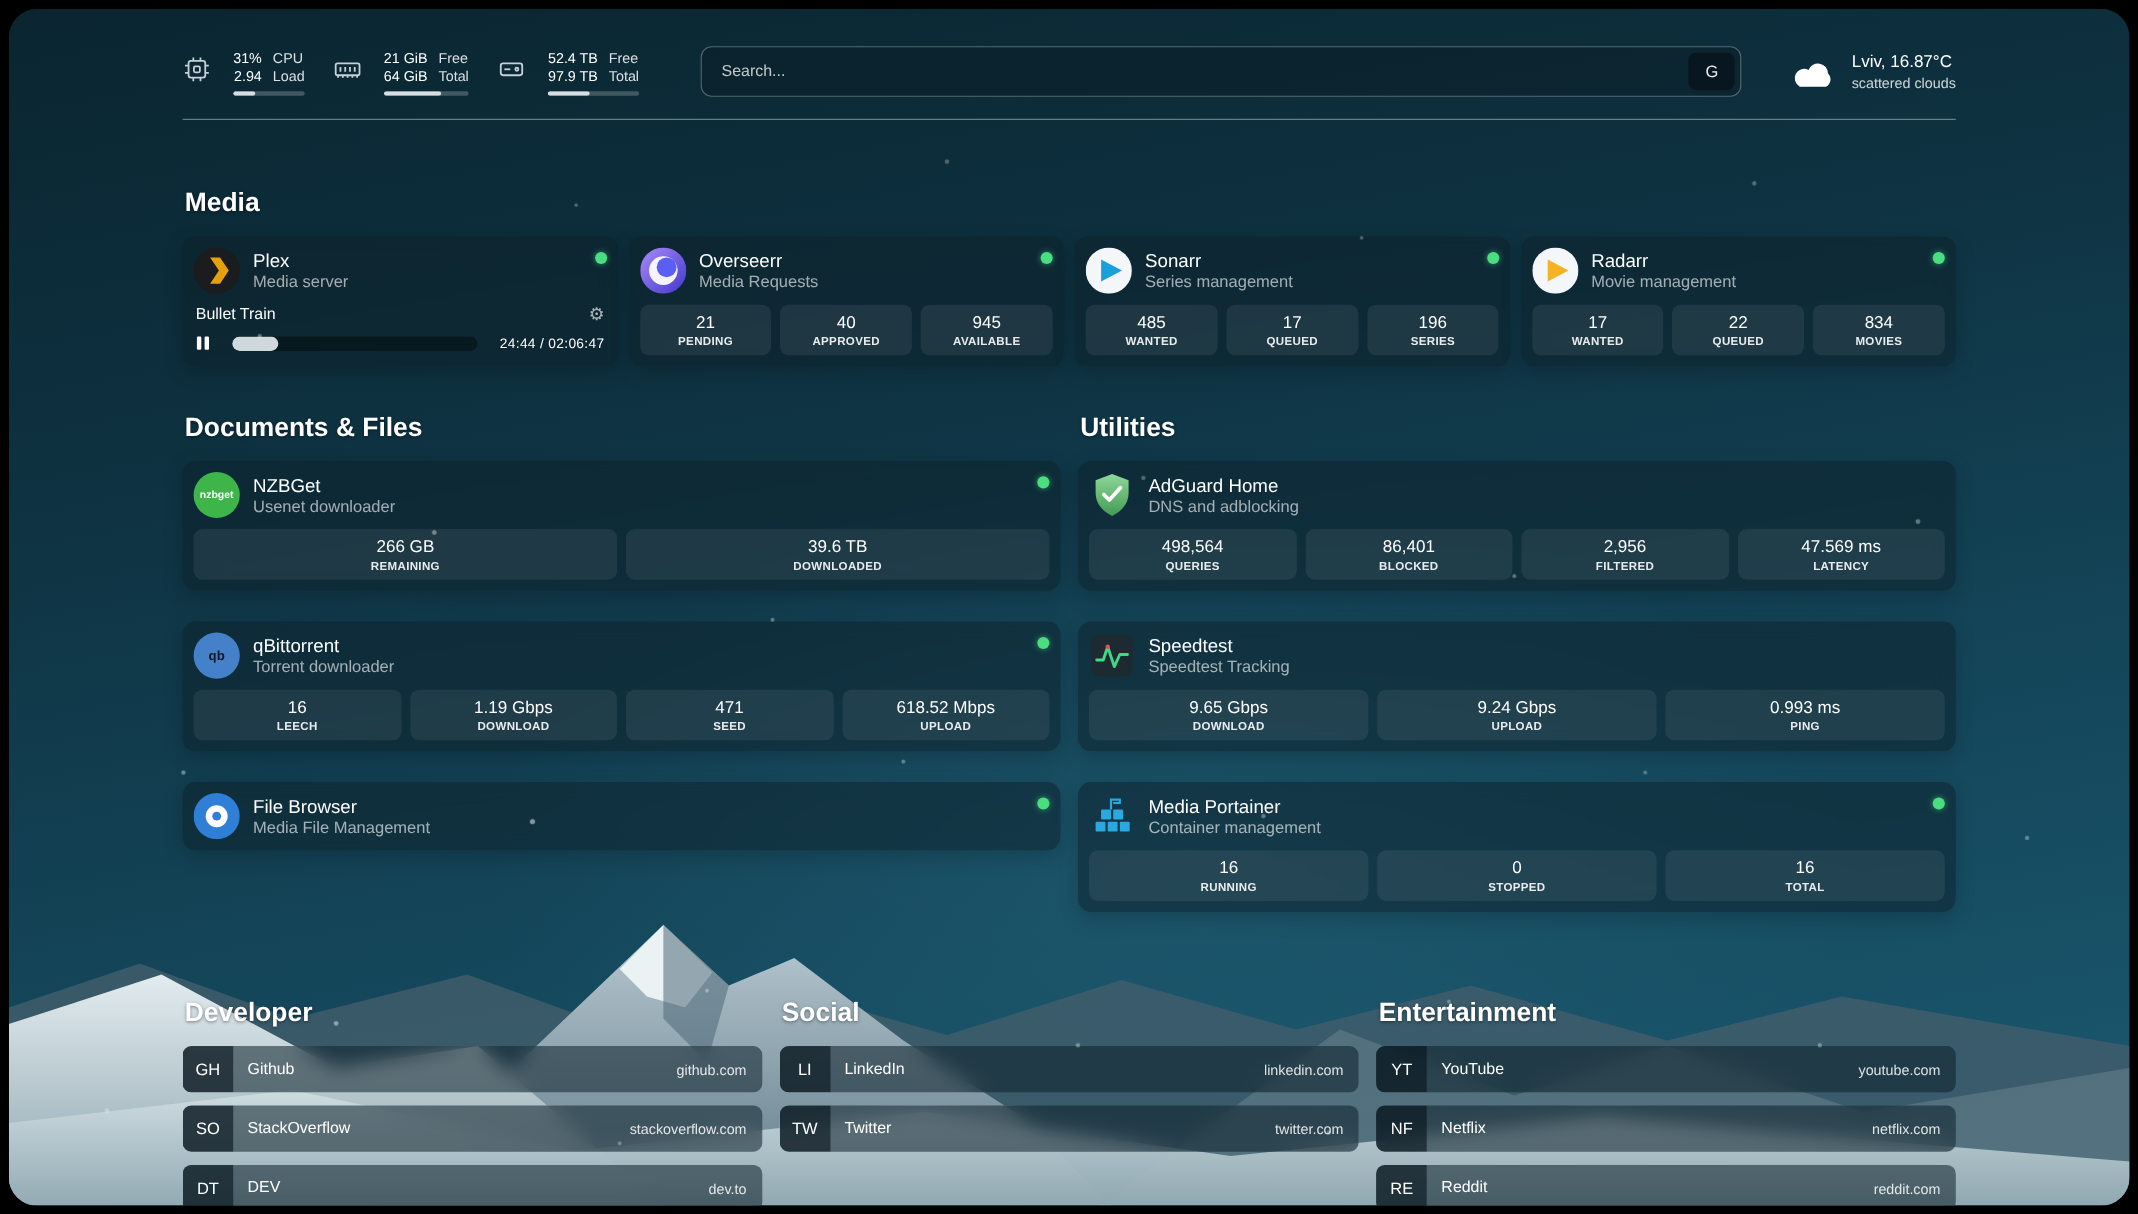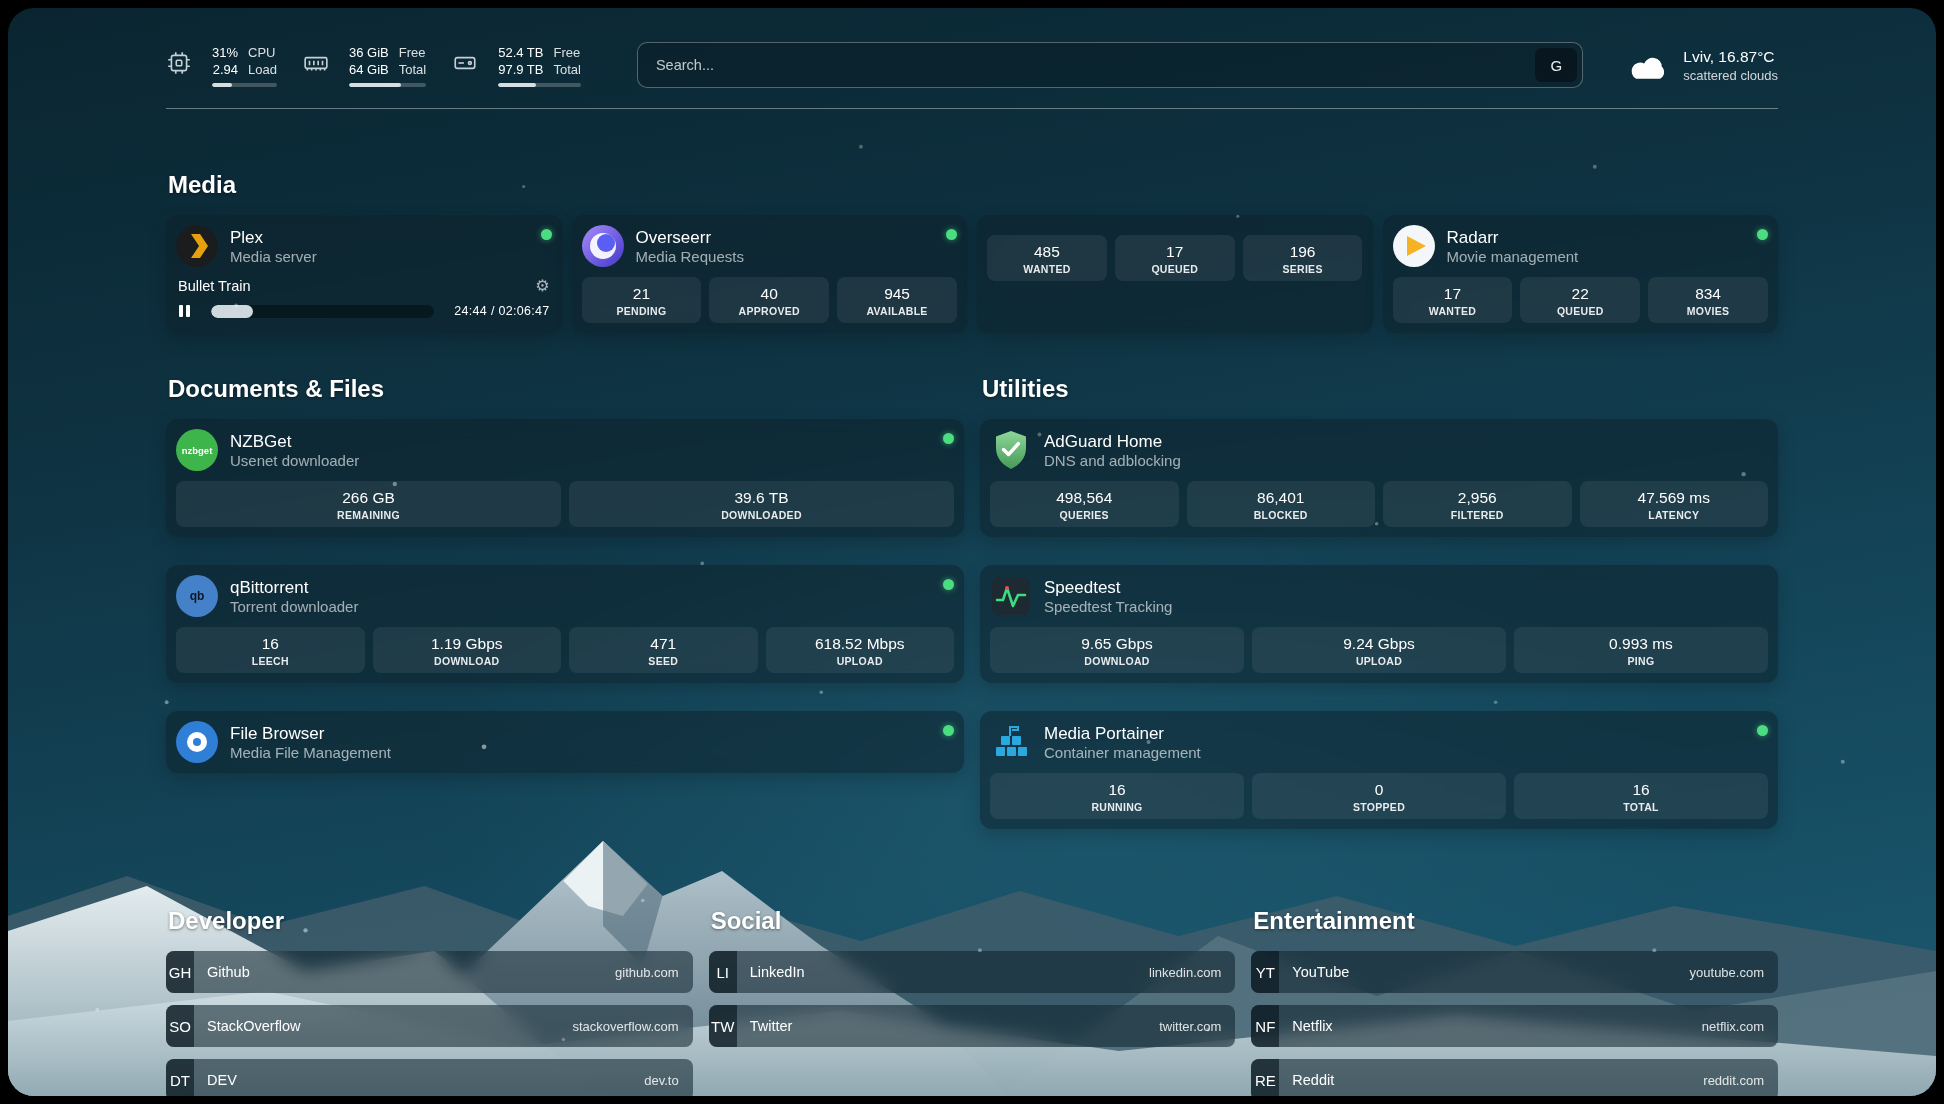--- a/index.html
+++ b/index.html
@@ -68,21 +68,21 @@
   .nzb-circle{background:var(--nzbget-green,#3db54a);}
   .nzb-circle span{font-size:9.5px;font-weight:700;color:#fff;}
   .qb-circle{background:var(--qbittorrent-blue,#4581c9);}
   .qb-circle span{font-size:12px;font-weight:700;color:#0f172a;}
 
   
   .bookmarks{display:grid;grid-template-columns:repeat(3,1fr);gap:16px;margin-top:78px;padding-bottom:40px;}
   .bm-rows{display:flex;flex-direction:column;gap:12px;}
   .bm-row{display:flex;align-items:center;height:42px;border-radius:8px;overflow:hidden;
     background:rgba(13,32,42,.55);cursor:pointer;backdrop-filter:blur(8px);}
-  .bm-abbr{width:28px;height:100%;display:flex;align-items:center;justify-content:center;
+  .bm-abbr{width:46px;height:100%;display:flex;align-items:center;justify-content:center;
     background:rgba(6,18,26,.6);font-size:15px;}
   .bm-name{margin-left:13px;font-size:14.5px;}
   .bm-href{margin-left:auto;margin-right:14px;font-size:13px;color:rgba(255,255,255,.85);}
 </style>
 </head>
 <body>
 
 <div class="screen">
 
   <svg class="mountains" viewBox="0 0 1944 330" preserveAspectRatio="none">
@@ -161,21 +161,21 @@
         </div>
       </div>
 
       <div class="res">
         <svg class="res-icon" width="26" height="26" viewBox="0 0 24 24" fill="none" stroke="#dbe4e9" stroke-width="1.5">
           <rect x="2" y="7" width="20" height="10" rx="1.5"></rect>
           <path d="M6 10v4M10 10v4M14 10v4M18 10v4M4 17v2M8 17v2M12 17v2M16 17v2M20 17v2"></path>
         </svg>
         <div class="res-body">
           <div class="res-rows">
-            <span class="res-val">36 GiB</span>
+            <span class="res-val">21 GiB</span>
             <span class="res-lab">Free</span>
             <span class="res-val">64 GiB</span>
             <span class="res-lab">Total</span>
           </div>
           <div class="res-bar">
             <div class="res-fill" style="width: 67%;"></div>
           </div>
         </div>
       </div>
 
@@ -283,20 +283,33 @@
               <div class="stat-label">APPROVED</div>
             </div>
             <div class="stat">
               <div class="stat-value">945</div>
               <div class="stat-label">AVAILABLE</div>
             </div>
           </div>
         </div>
 
         <div class="card">
+          <div class="card-header">
+            <span class="svc-icon">
+              <svg width="42" height="42" viewBox="0 0 42 42">
+                  <circle cx="21" cy="21" r="21" fill="#f3f7f9"></circle>
+                <polygon points="14,11 33,21 14,31" fill="#18a0dc"></polygon>
+                </svg>
+            </span>
+            <span class="svc-meta">
+              <span class="svc-name">Sonarr</span>
+              <span class="svc-desc">Series management</span>
+            </span>
+            <span class="status-dot"></span>
+          </div>
           <div class="stats-row">
             <div class="stat">
               <div class="stat-value">485</div>
               <div class="stat-label">WANTED</div>
             </div>
             <div class="stat">
               <div class="stat-value">17</div>
               <div class="stat-label">QUEUED</div>
             </div>
             <div class="stat">

